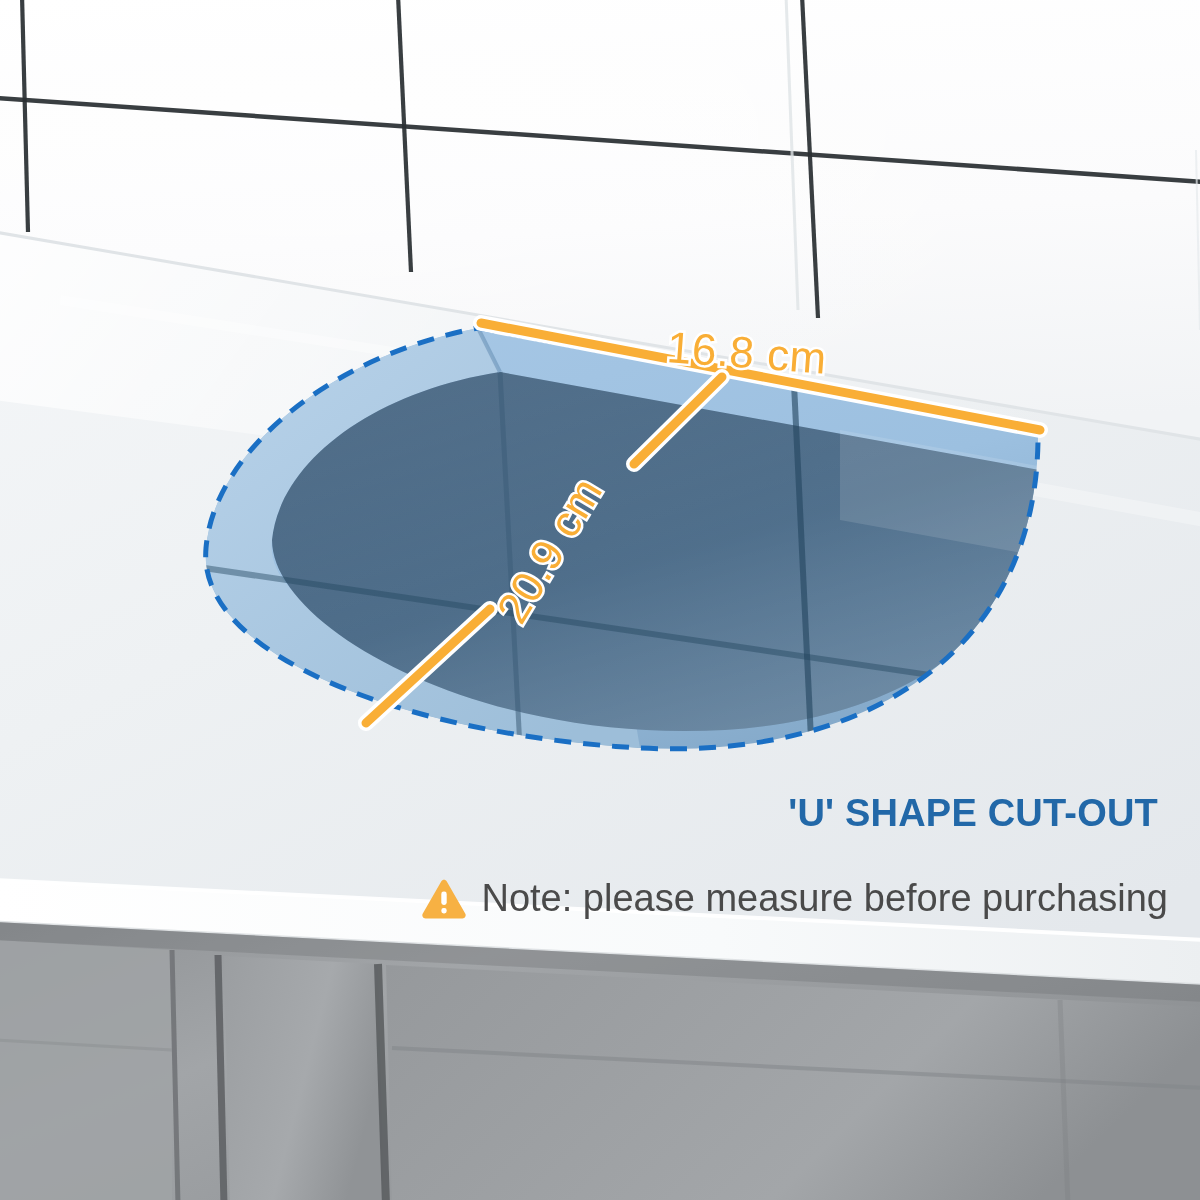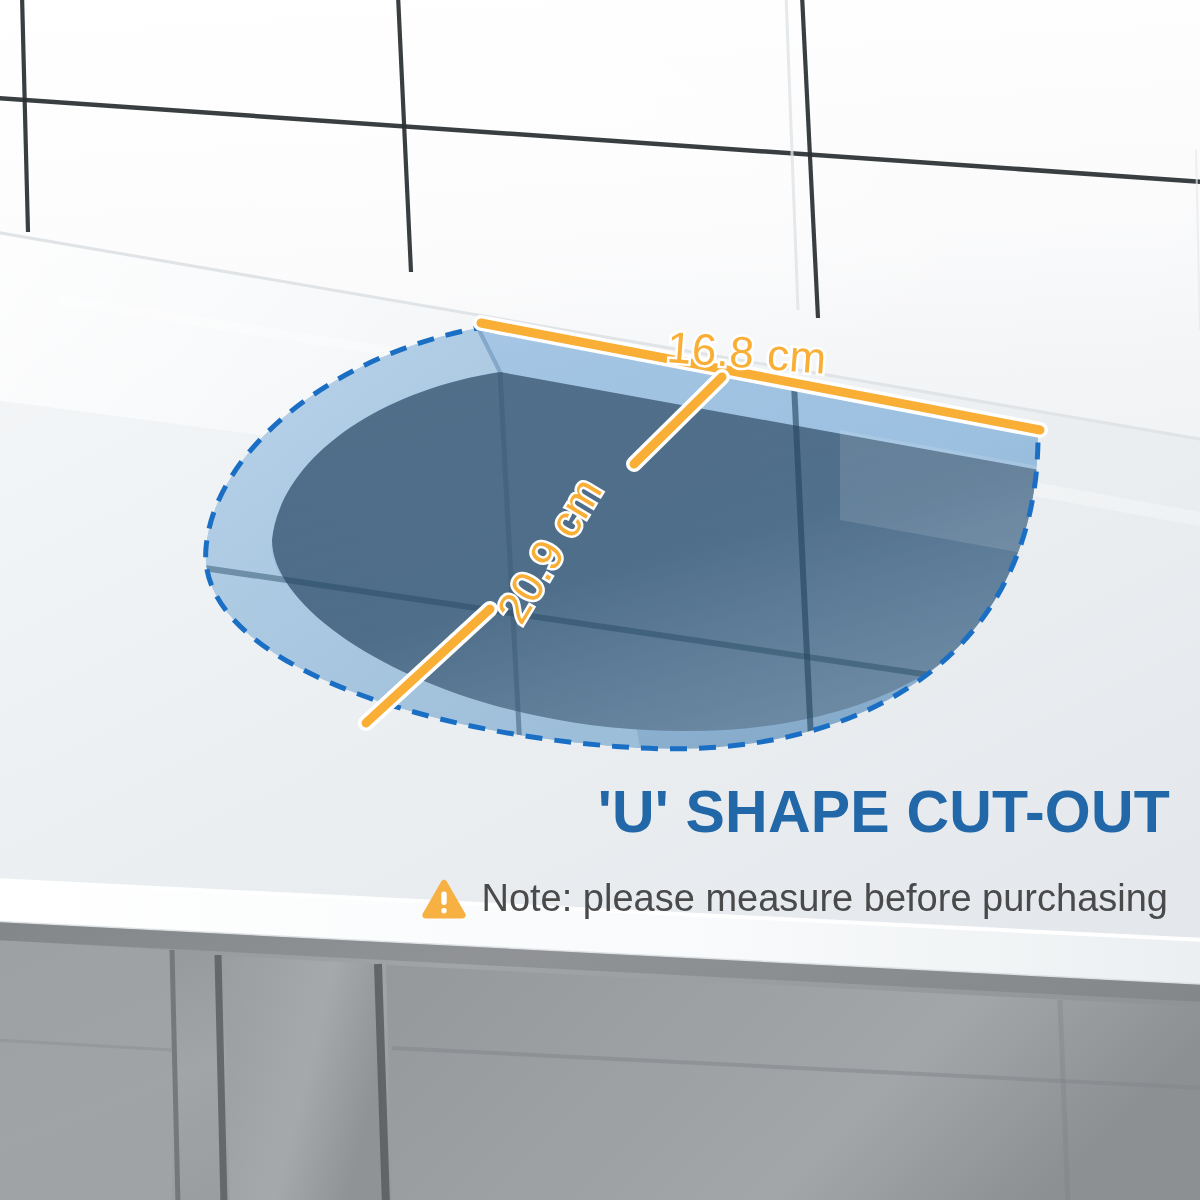--- a/index.html
+++ b/index.html
@@ -29,25 +29,25 @@
   
   #headline-block {
     position: absolute;
     left: 0;
     top: 782px;
     width: 1170px;
     text-align: right;
     z-index: 40;
   }
   #headline {
-    font-size: 59px;
+    font-size: 38px;
     font-weight: bold;
     letter-spacing: 0.2px;
     line-height: 1.04;
-    margin: 0;
+    margin: 12px;
     white-space: nowrap;
   }
   #note-row {
     position: absolute;
     top: 878px;
     left: 0;
     width: 1168px;
     display: flex;
     justify-content: flex-end;
     align-items: center;

